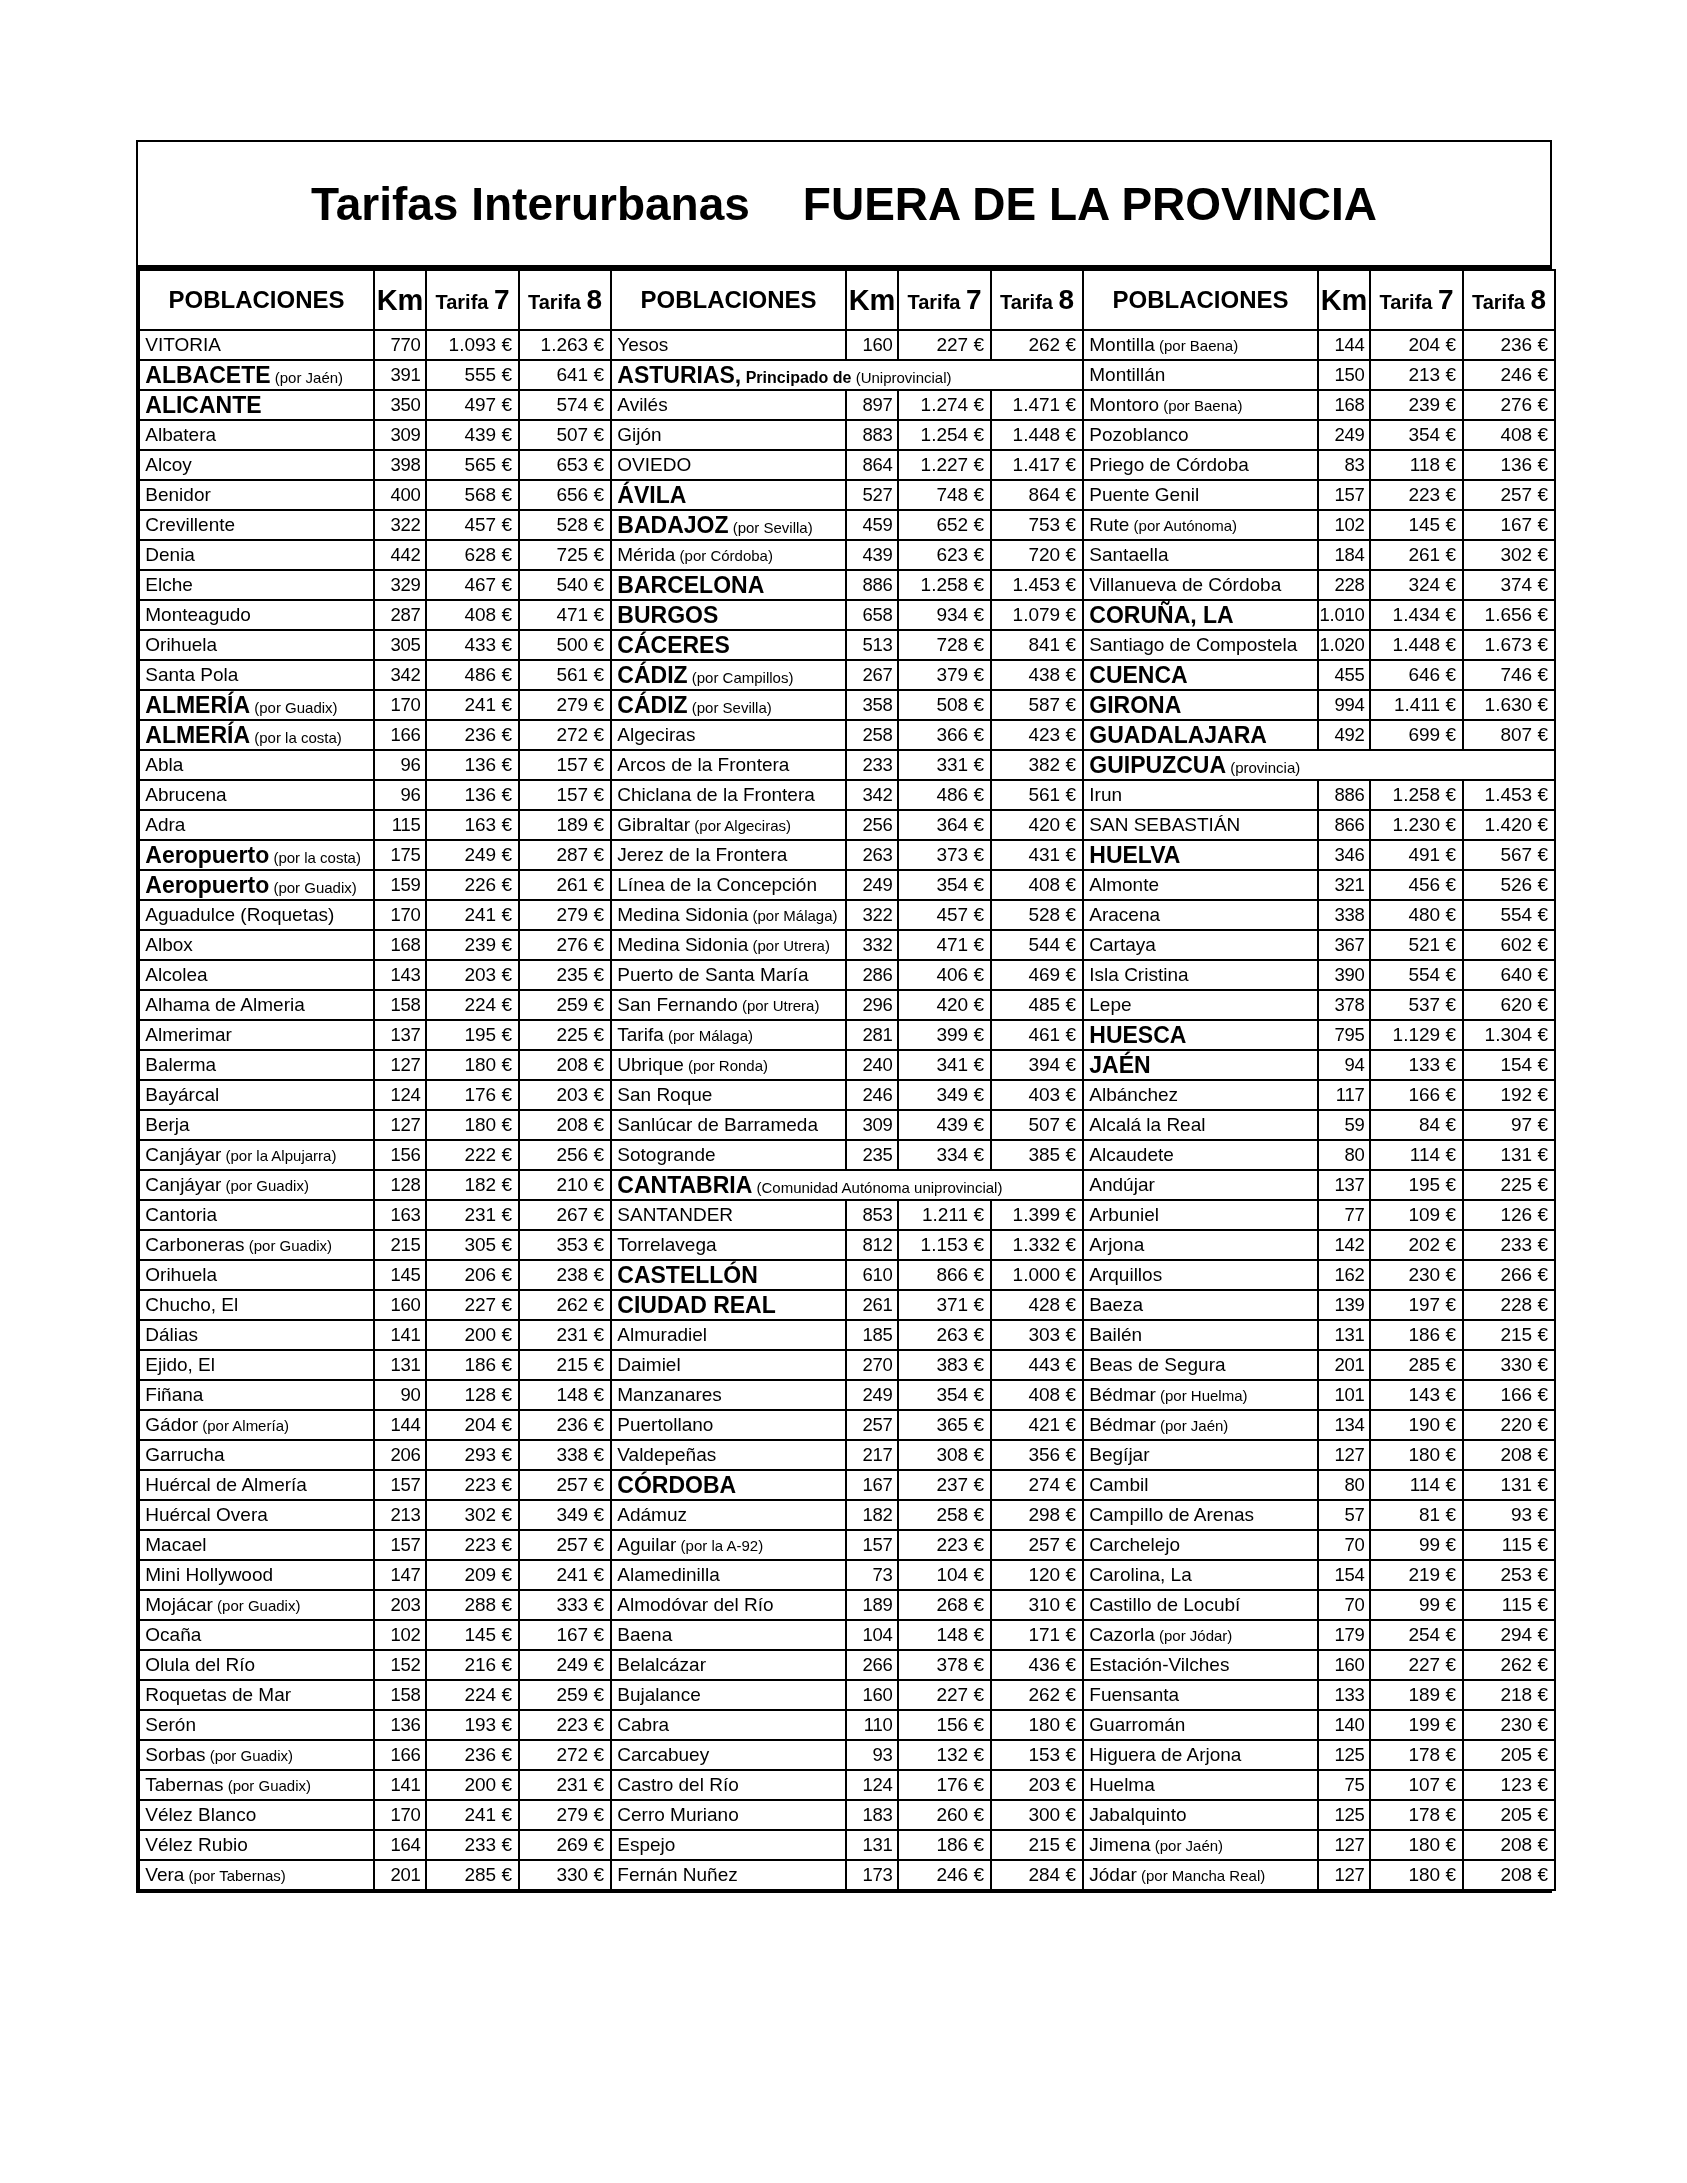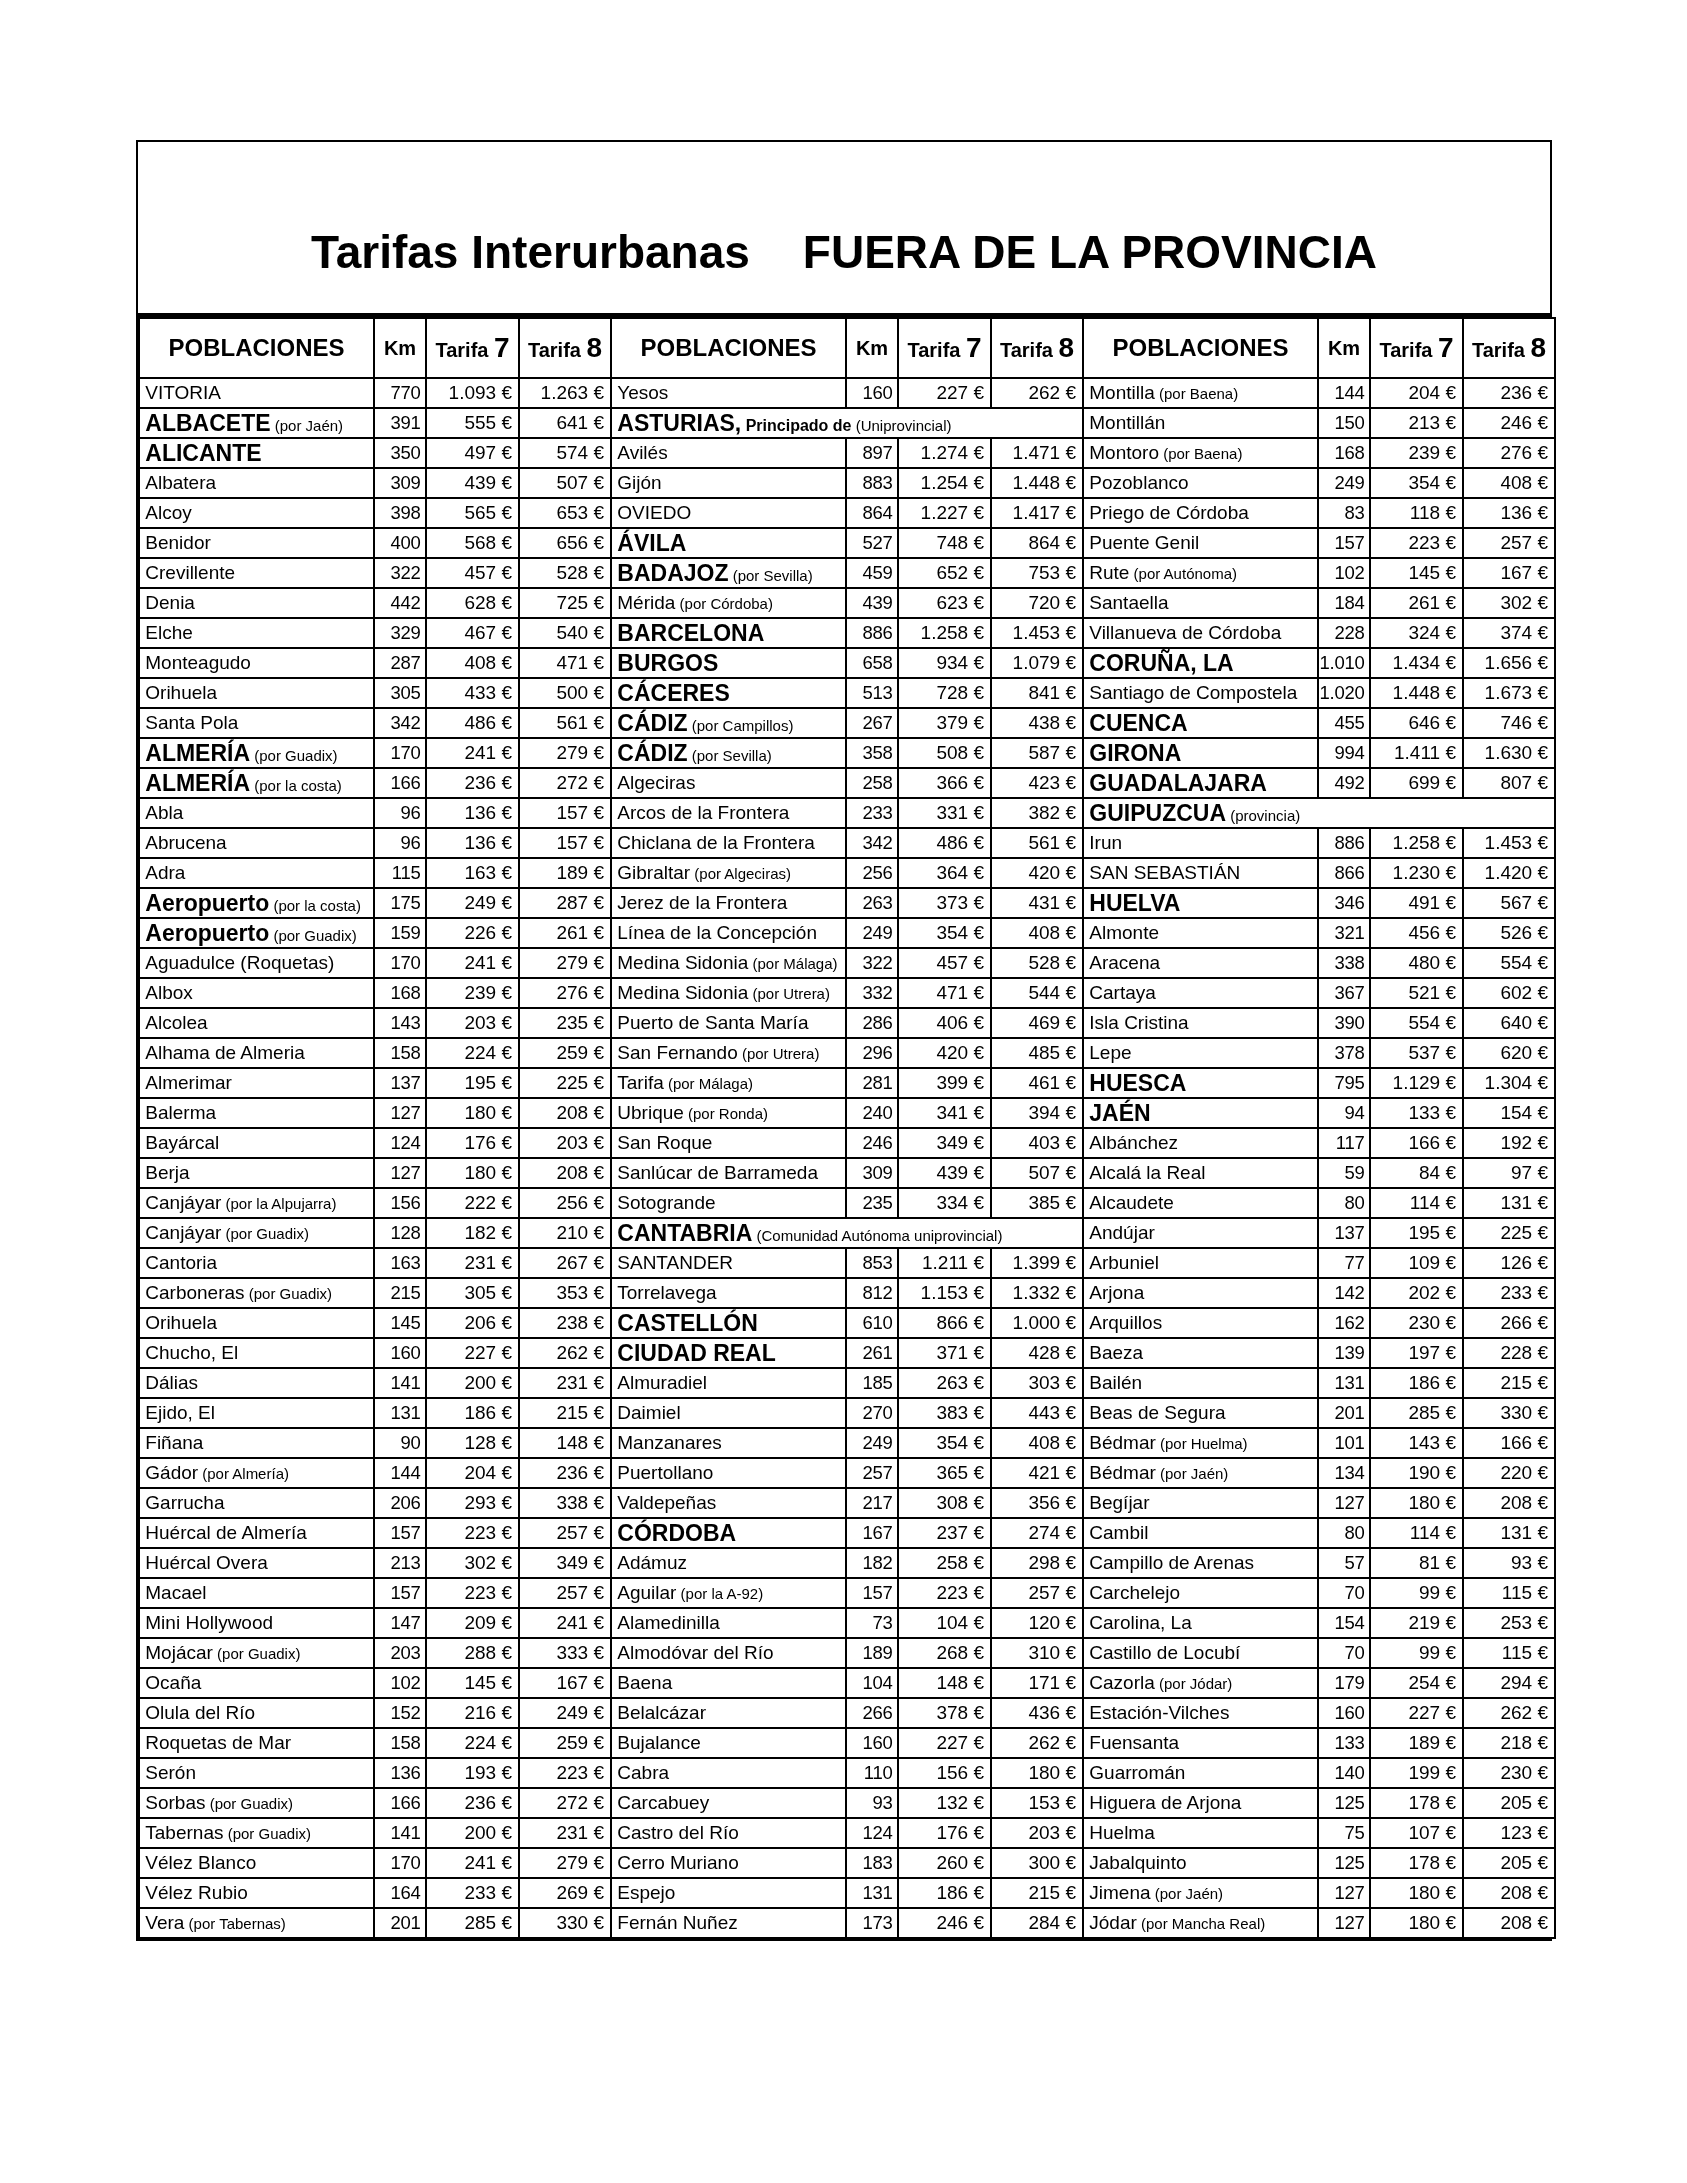--- a/index.html
+++ b/index.html
@@ -8,34 +8,34 @@
     width:1687px; height:2183px; position:relative;
     font-family:"Liberation Sans", sans-serif; color:#000;
   }
   .sheet {
     position:absolute; left:136px; top:140px; width:1416px;
     border:2.6px solid #000; background:#fff;
   }
   .title-box {
     height:127px; border-bottom:4.6px solid #000;
     display:flex; align-items:center; justify-content:center; gap:53px;
-    font-size:46px; font-weight:bold; letter-spacing:0px; white-space:nowrap;margin-top:48px;
+    font-size:46px; font-weight:bold; letter-spacing:0px; white-space:nowrap;
   }
   table { width:100%; border-collapse:collapse; table-layout:fixed; }
   col.c-name { width:235px; }
   col.c-km   { width:52px; }
   col.c-t7   { width:93px; }
   col.c-t8   { width:92px; }
   th, td {
     border:2px solid #000; white-space:nowrap; overflow:hidden;
     vertical-align:middle; background:#fff;
   }
   thead th { height:60px; text-align:center; font-weight:bold; border-bottom:2.6px solid #000; }
   th.h-name { font-size:24px; }
-  th.h-km   { font-size:20px; }
+  th.h-km   { font-size:29px; }
   th.h-tar  { font-size:20px; }
   th.h-tar .tnum { font-size:28px; font-weight:bold; }
   tbody td { height:30px; font-size:19px; }
   td.name { text-align:left; padding-left:5.3px; padding-right:1.3px; }
   td.name .nm { font-size:19px; }
   td.name.b .nm { font-size:23px; font-weight:bold; }
   td.name .mid { font-size:16px; font-weight:bold; }
   td.name .note { font-size:15px; font-weight:normal; }
   td.km { text-align:right; padding-right:4.6px; font-size:18.5px; letter-spacing:-0.3px; }
   td.t7, td.t8 { text-align:right; padding-right:6px; font-size:19px; }

